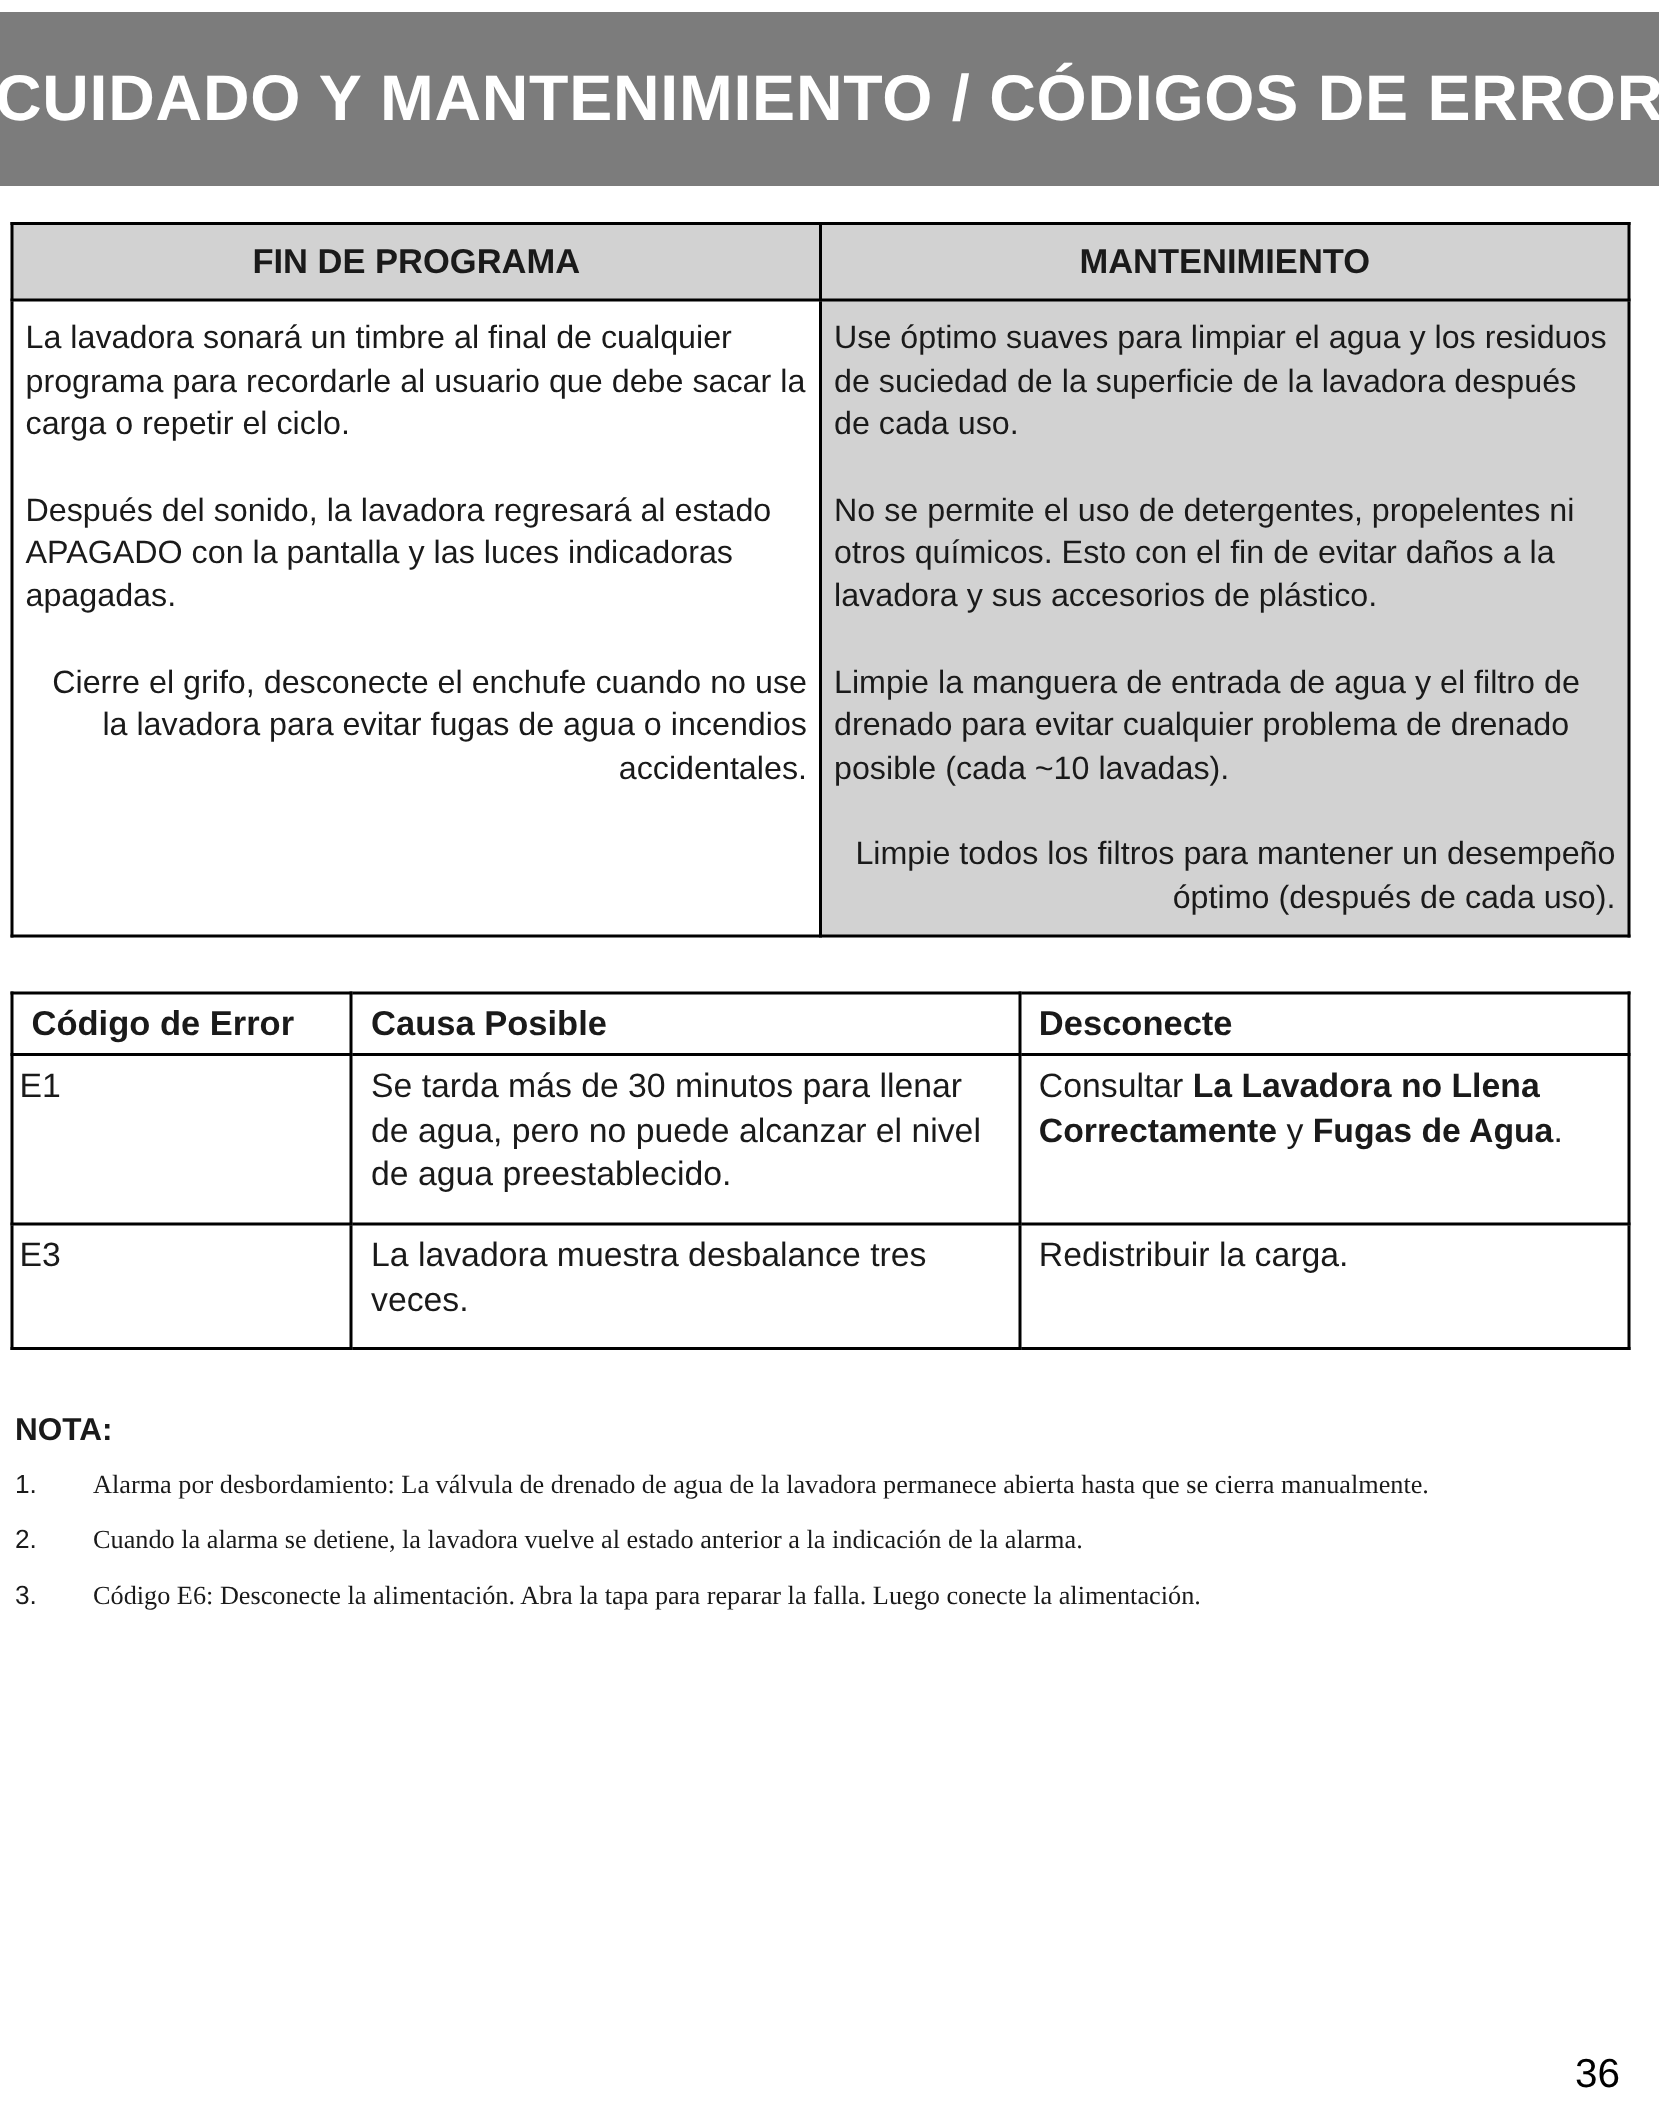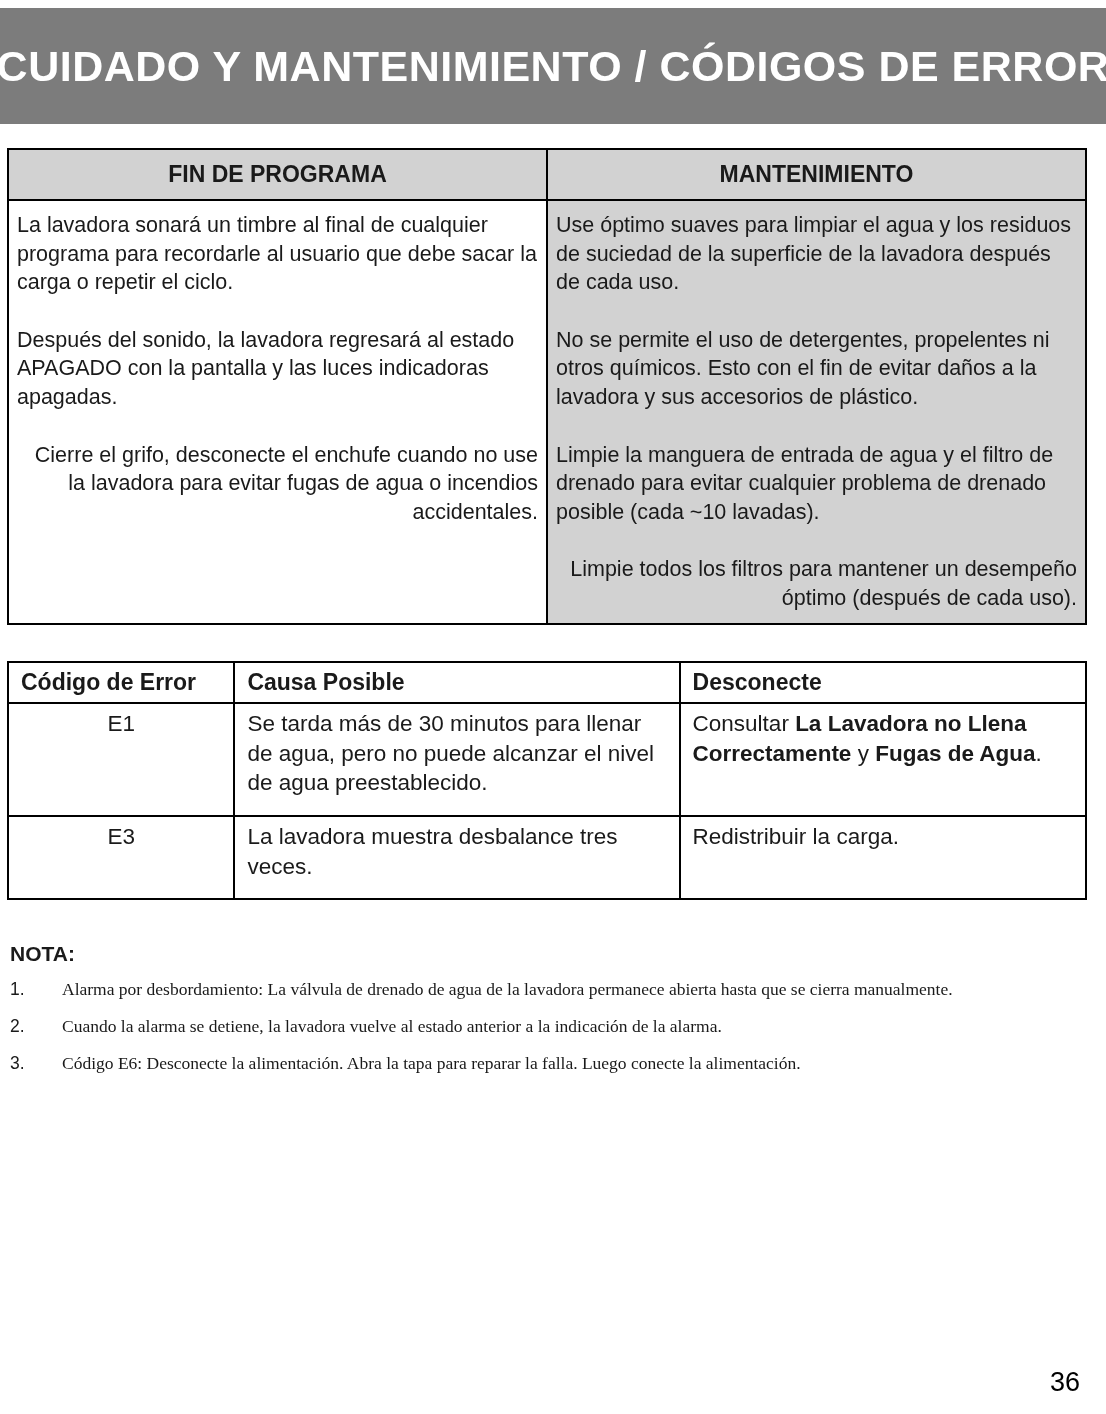--- a/index.html
+++ b/index.html
@@ -67,21 +67,20 @@
   .error-table th {
     font-size: 23px;
     font-weight: bold;
     padding: 4px 12px 5px 12px;
   }
   .error-table td {
     font-size: 22.5px;
     padding: 5px 12px 17px 12px;
   }
   .error-table td.code-cell {
-    text-align: center;
     padding: 5px 4px;
   }
   .bold { font-weight: bold; }
 
   .notes { margin: 42px 10px 0 10px; }
   .notes-label {
     font-weight: bold;
     font-size: 21px;
     margin-bottom: 13px;
   }

